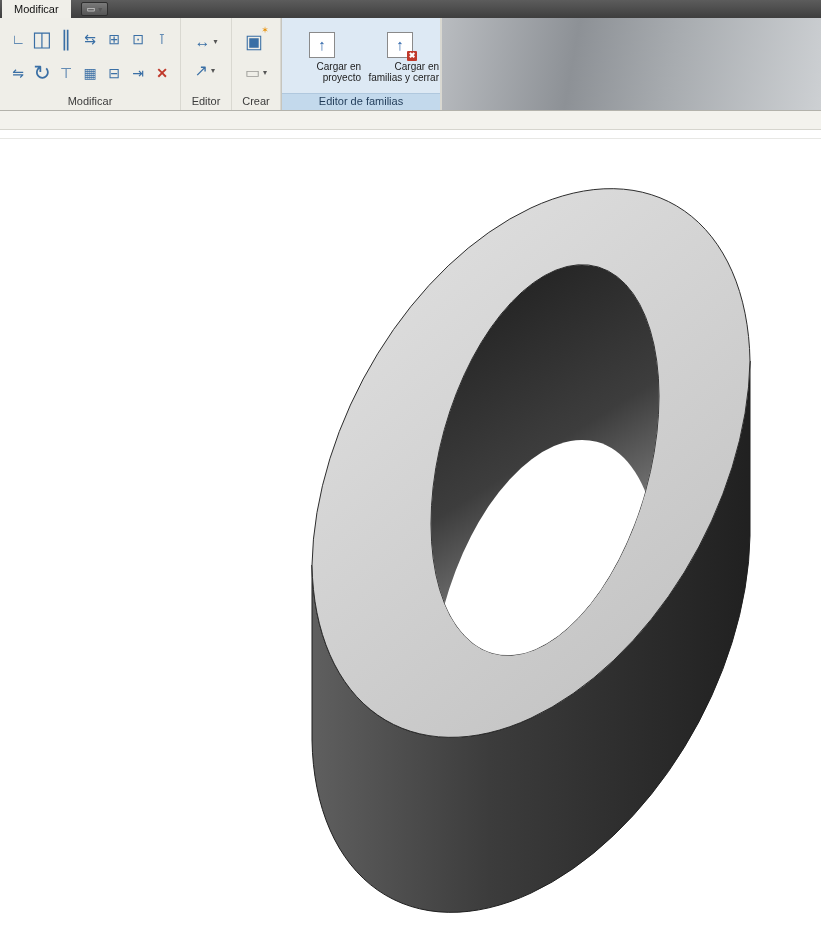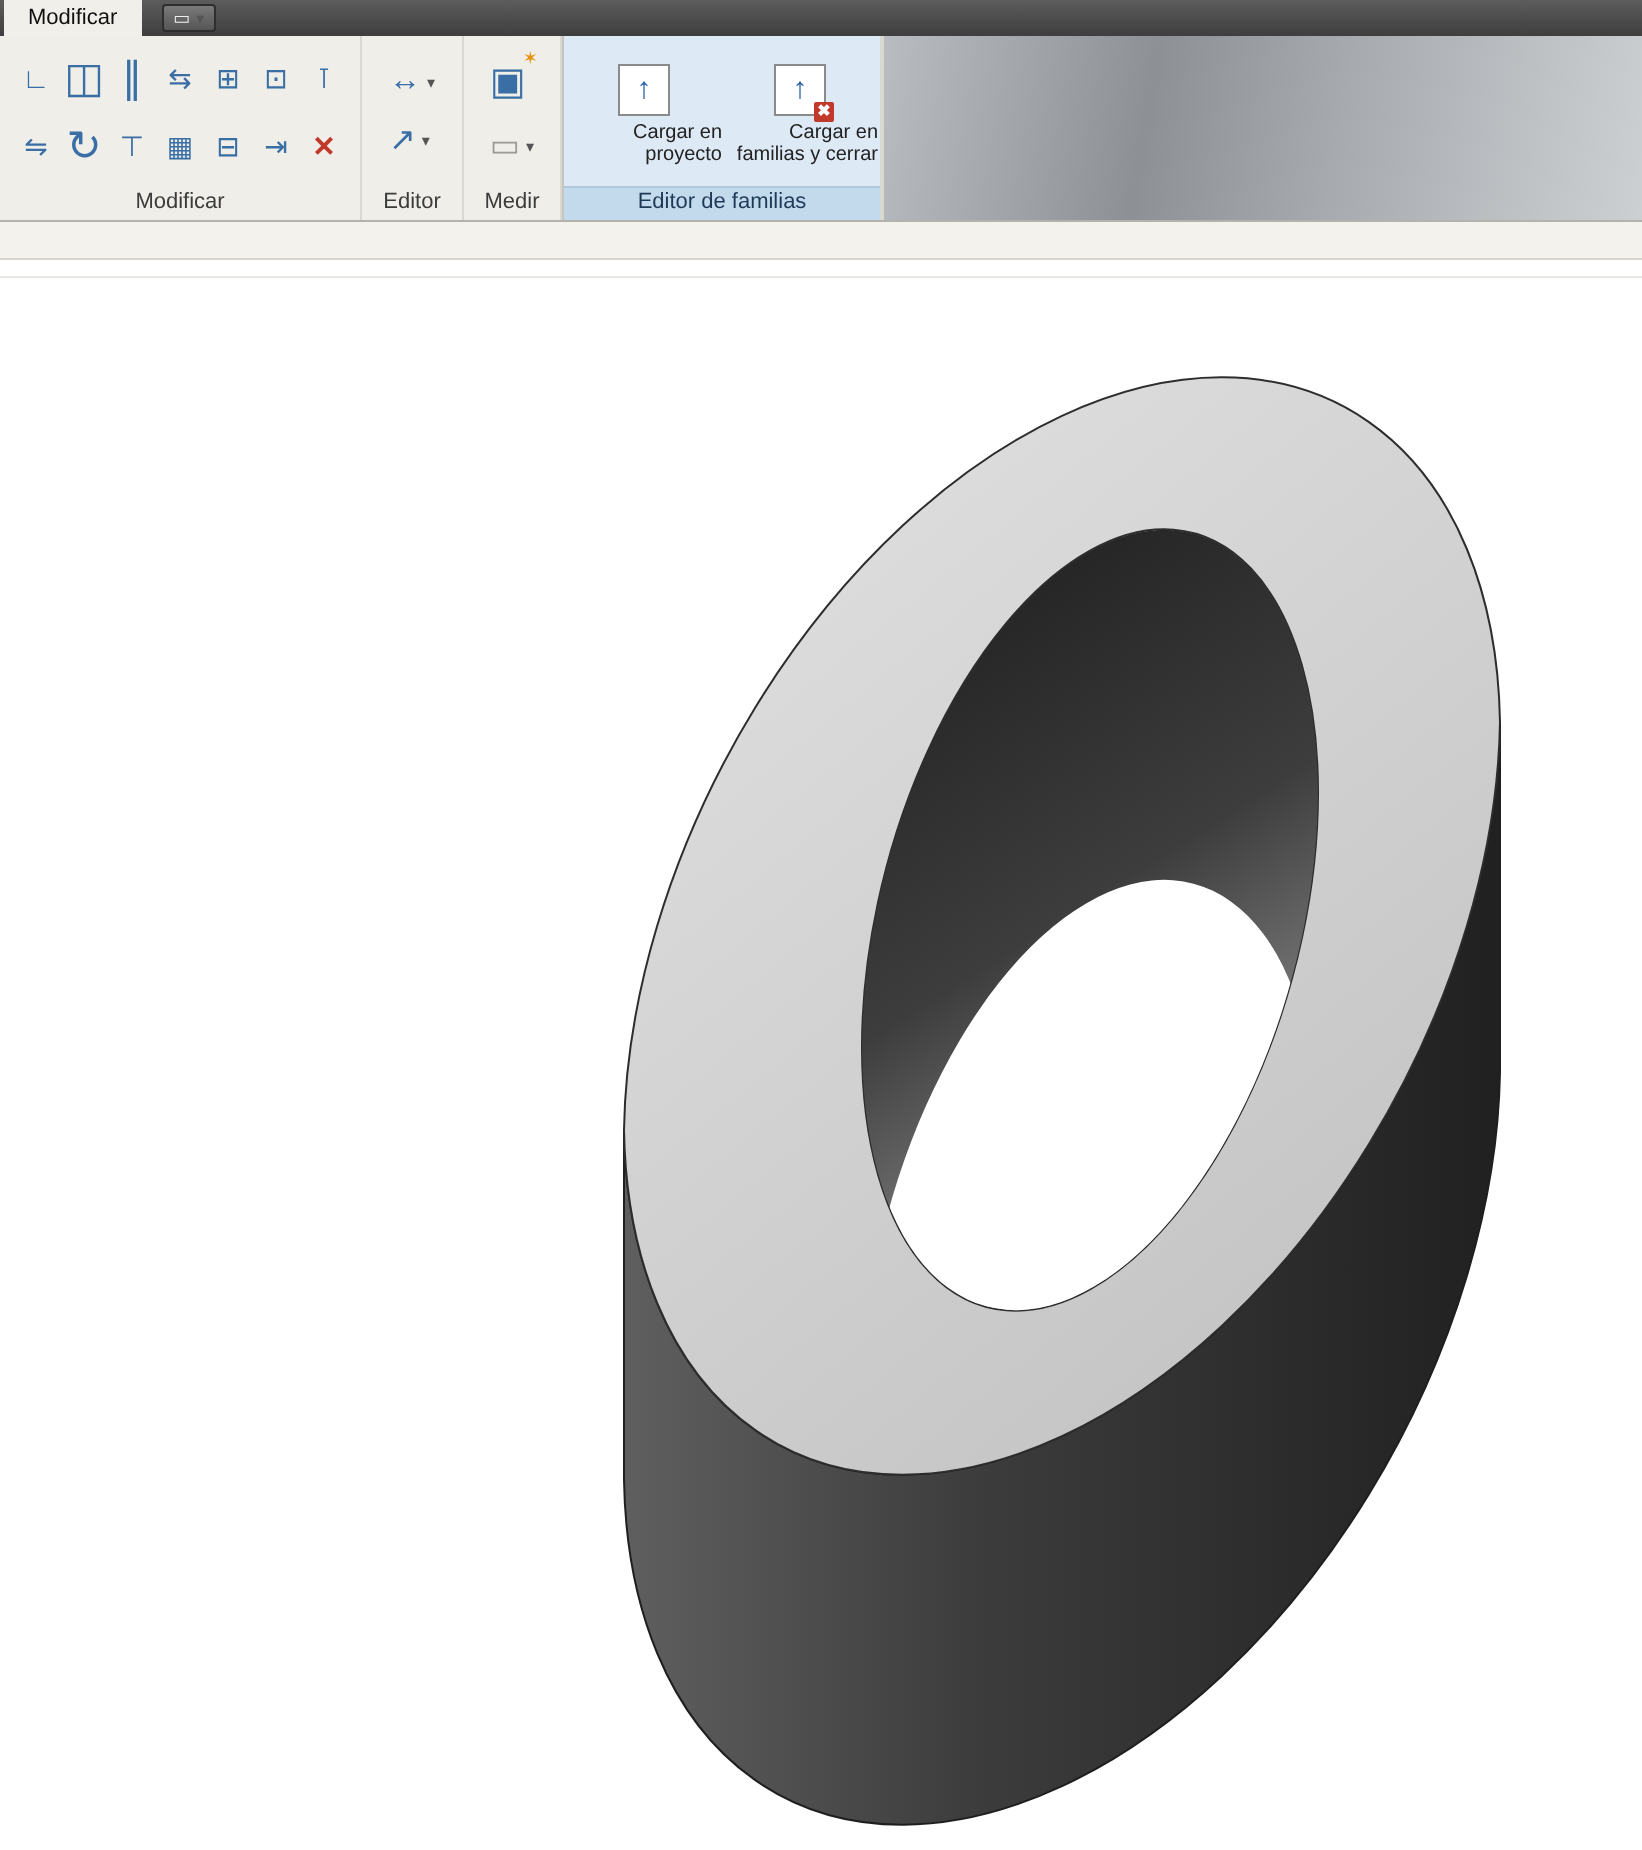--- a/index.html
+++ b/index.html
@@ -154,21 +154,21 @@
             <span style="font-size:19px;">▣</span>
             <span class="star">✶</span>
           </span>
         </div>
         <div class="tool-row" style="color:#9a9a96;">
           <span>▭</span>
           <span class="caret">▾</span>
         </div>
       </div>
     </div>
-    <div class="panel-label">Medir</div>
+    <div class="panel-label">Crear</div>
   </div>
 
   <div class="panel editor-panel" style="width:158px;">
     <div class="panel-content">
       <div class="editor-buttons">
         <div class="big-btn">
           <span class="big-icon">
             <span>↑</span>
           </span>
           <span class="big-label">Cargar en proyecto</span>

